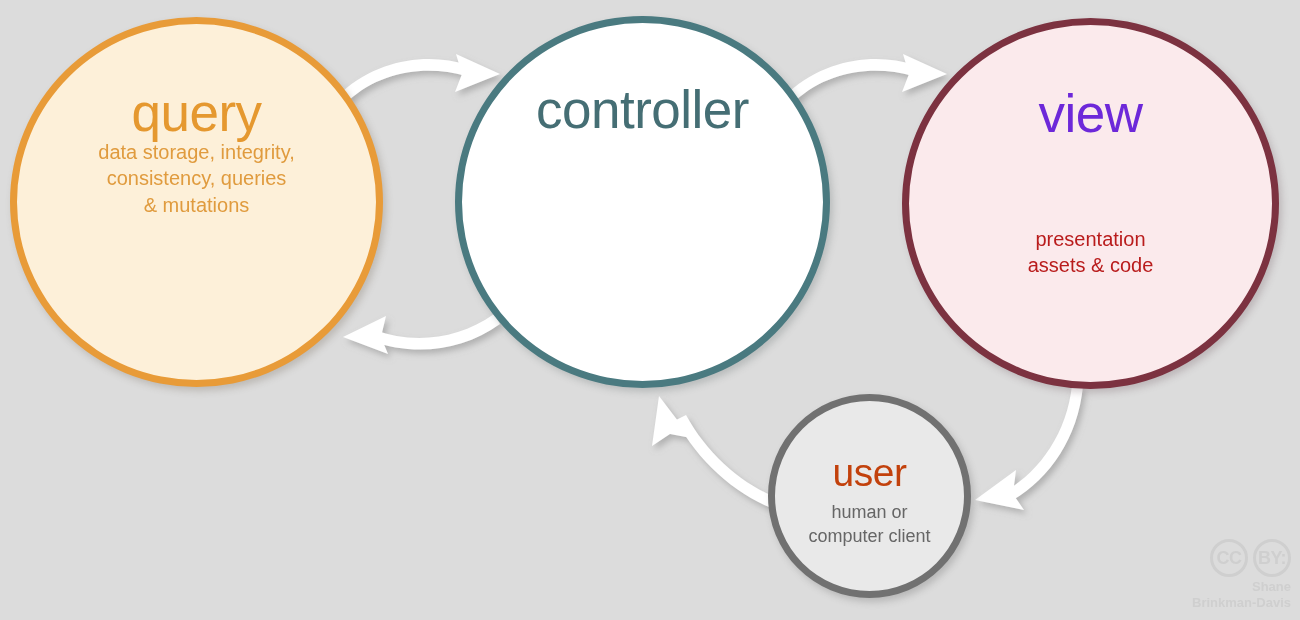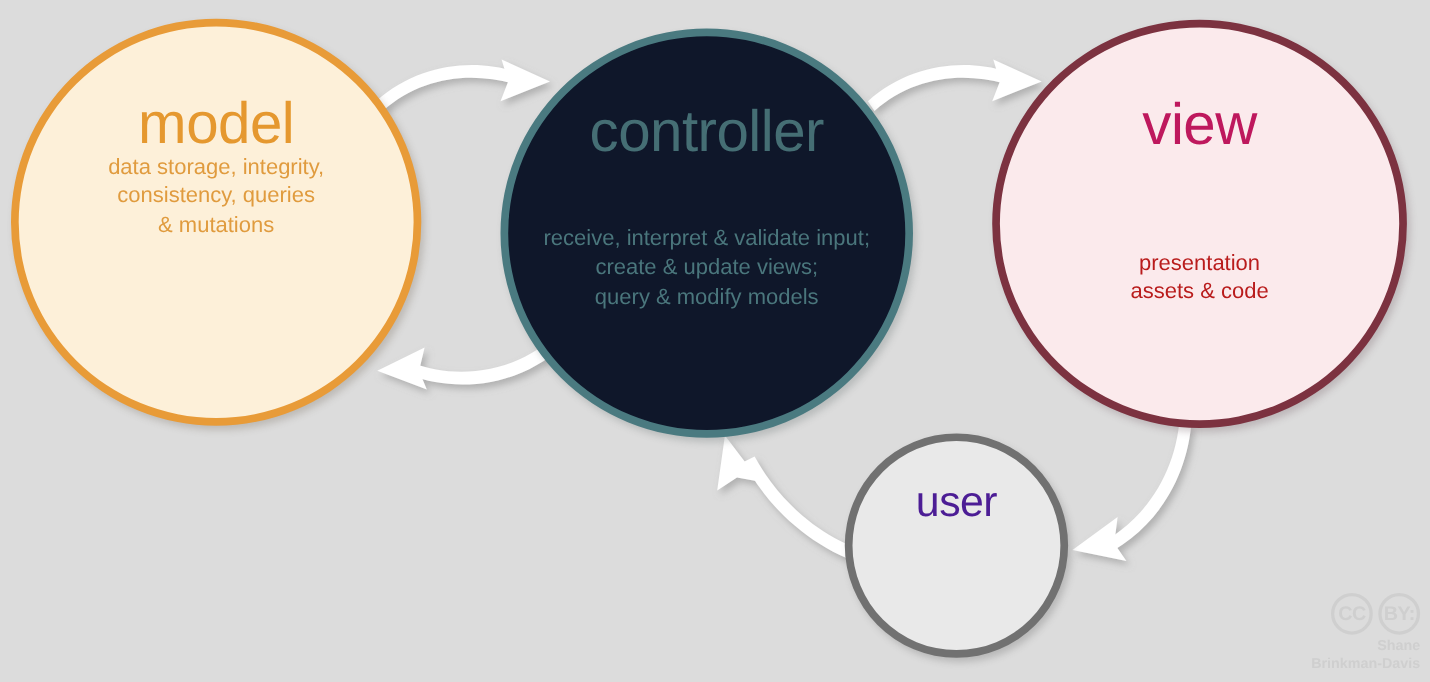--- a/index.html
+++ b/index.html
@@ -61,23 +61,23 @@
     font-size: 53px;
     margin-top: 62px;
   }
   #node-model .node-desc {
     color: #e09b3e;
     font-size: 20px;
   }
 
   
   #node-controller {
-    left: 455px; top: 26px;
+    left: 455px; top: 16px;
     width: 375px; height: 372px;
-    background: #0f172a;
+    background: #ffffff;
     border: 7px solid #4a7a80;
     box-shadow: 3px 4px 7px rgba(105,115,115,0.30);
   }
   #node-controller .node-title {
     color: #456e74;
     font-size: 53px;
     margin-top: 60px;
   }
   #node-controller .node-desc {
     color: #4a767c;
@@ -87,43 +87,43 @@
 
   
   #node-view {
     left: 902px; top: 18px;
     width: 377px; height: 371px;
     background: #fbeaec;
     border: 7px solid #7c3240;
     box-shadow: 3px 4px 7px rgba(120,100,105,0.30);
   }
   #node-view .node-title {
-    color: #be185d;
+    color: #6d28d9;
     font-size: 53px;
     margin-top: 62px;
   }
   #node-view .node-desc {
     color: #b91c1c;
     font-size: 20px;
     margin-top: 86px;
   }
 
   
   #node-user {
     left: 768px; top: 394px;
     width: 203px; height: 204px;
     background: #e9e9e9;
     border: 7px solid #717171;
     box-shadow: 3px 4px 7px rgba(110,110,110,0.32);
     z-index: 3;
   }
   #node-user .node-title {
-    color: #4c1d95;
+    color: #c2410c;
     font-size: 39px;
-    margin-top: 36px;
+    margin-top: 52px;
   }
   #node-user .node-desc {
     color: #666666;
     font-size: 18px;
     margin-top: 9px;
   }
 
   
   #license-badge {
     position: absolute;
@@ -215,41 +215,40 @@
                  C 740 498, 700 465, 676 420
                  L 686 415
                  C 709 457, 746 488, 786 501 Z"></path>
         <path d="M 691 438 L 659 396 L 652 446 L 670 434 Z"></path>
       </g>
 
     </g>
   </svg>
 
   <div class="node" id="node-model">
-    <div class="node-title">model</div>
+    <div class="node-title">query</div>
     <div class="node-desc">data storage, integrity,
 consistency, queries
 &amp; mutations</div>
   </div>
 
   <div class="node" id="node-controller">
     <div class="node-title">controller</div>
-    <div class="node-desc">receive, interpret &amp; validate input;
-create &amp; update views;
-query &amp; modify models</div>
   </div>
 
   <div class="node" id="node-view">
     <div class="node-title">view</div>
     <div class="node-desc">presentation
 assets &amp; code</div>
   </div>
 
   <div class="node" id="node-user">
     <div class="node-title">user</div>
+    <div class="node-desc">human or
+computer client</div>
   </div>
 
   <div id="license-badge">
     <div class="cc-marks">
       <div class="cc-circle">CC</div>
       <div class="cc-circle">BY:</div>
     </div>
     <div class="cc-name">Shane
 Brinkman-Davis</div>
   </div>

